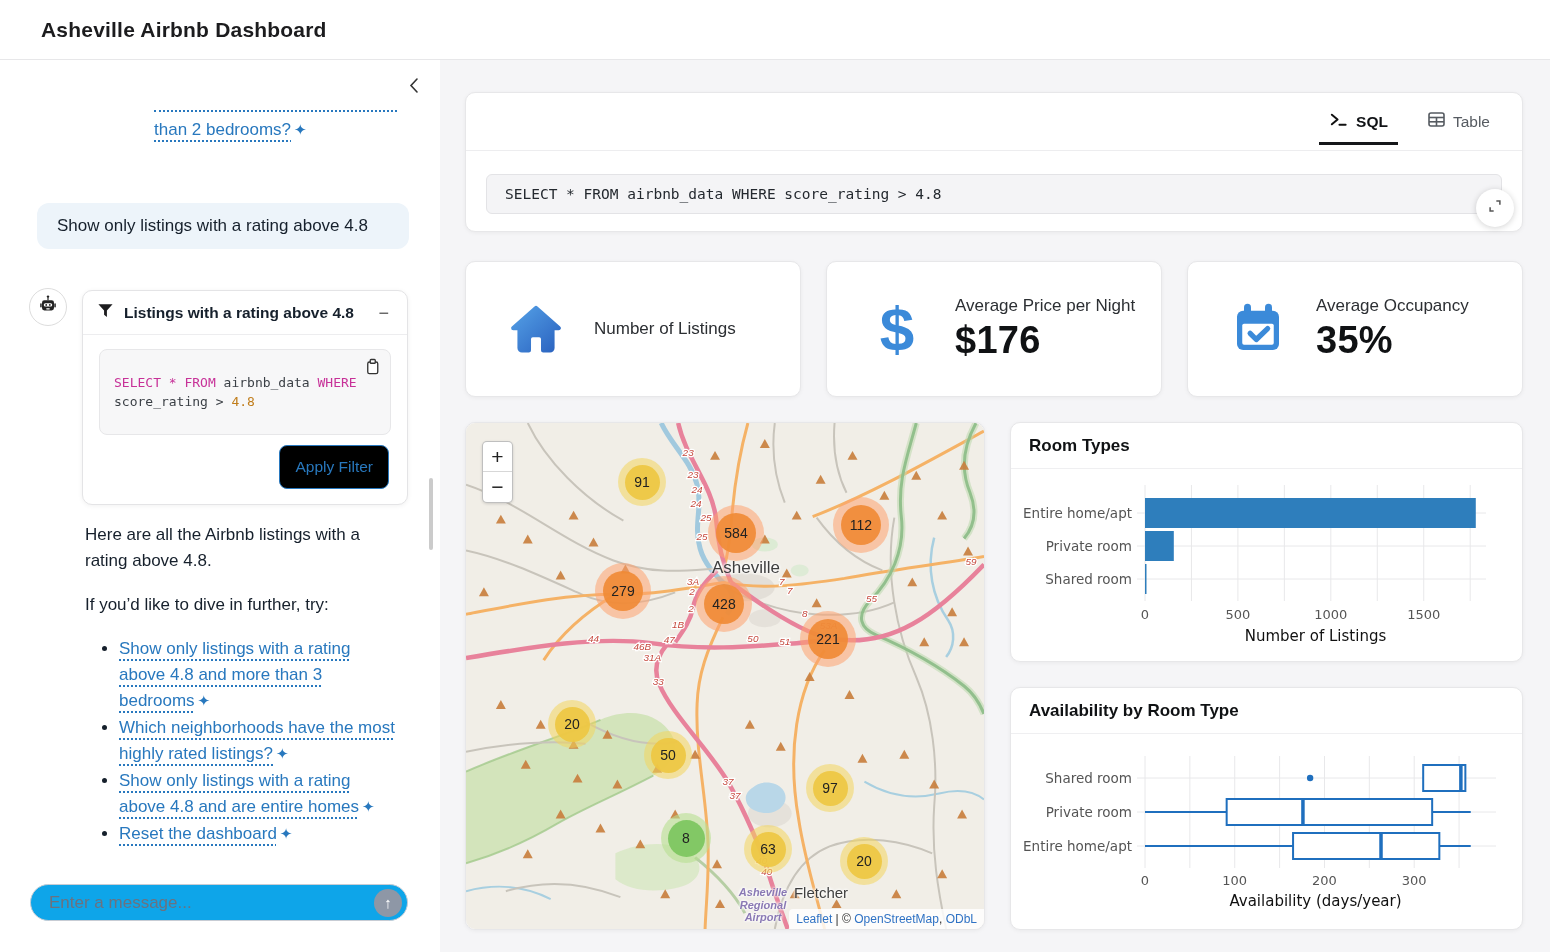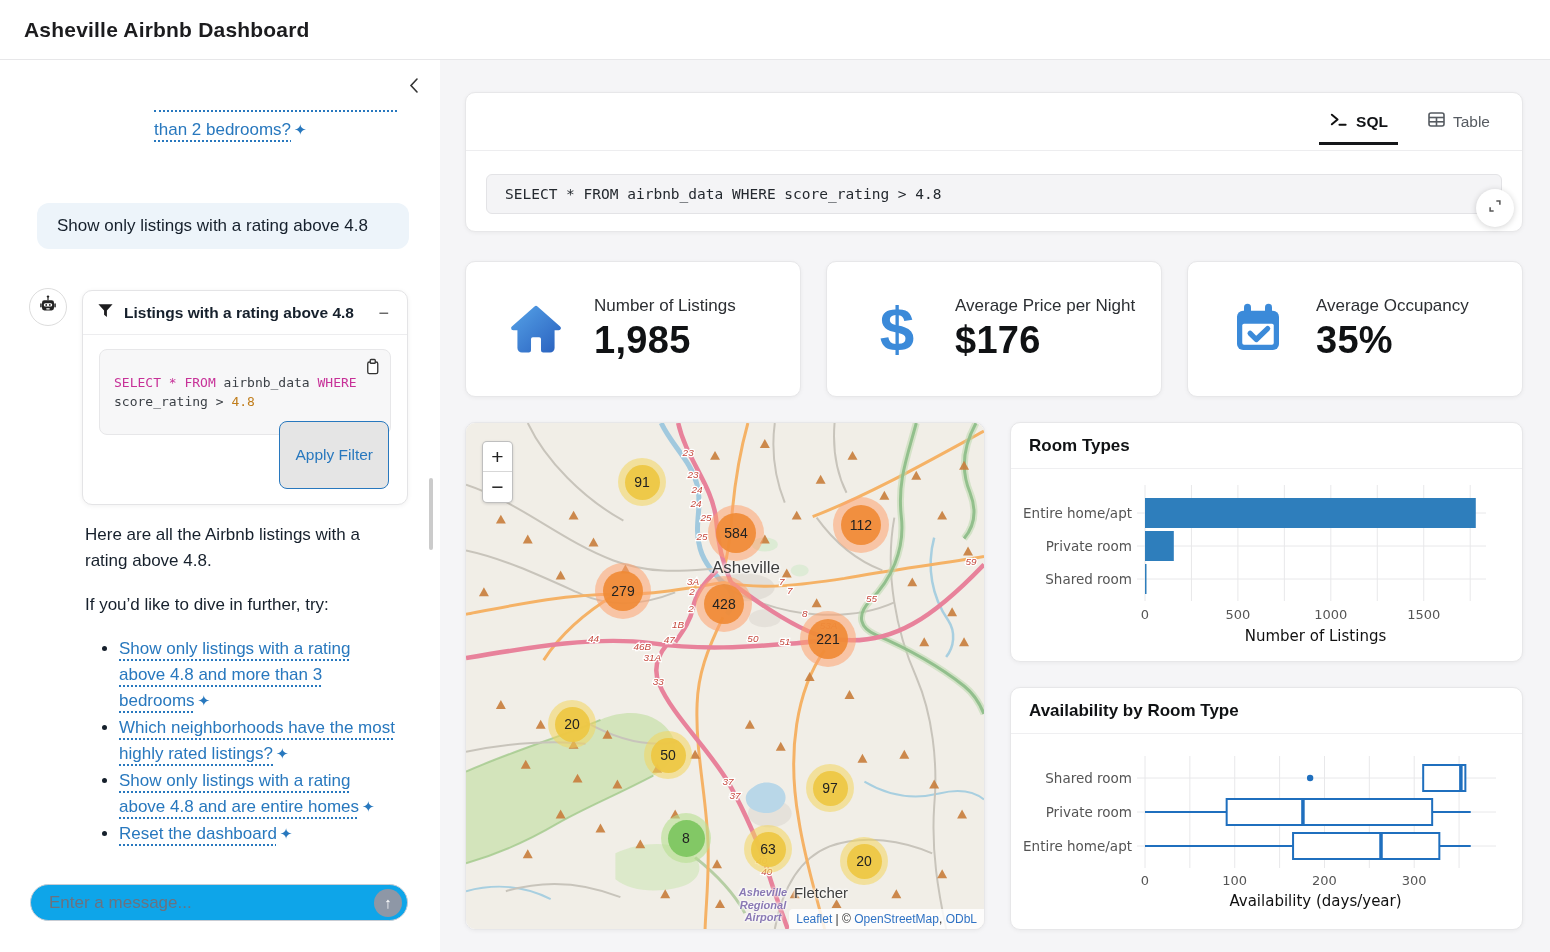--- a/index.html
+++ b/index.html
@@ -1,19 +1,19 @@
 <!DOCTYPE html>
 <html><head>
 <meta charset="utf-8">
 <style>
   * { margin:0; padding:0; box-sizing:border-box; }
   html,body { width:1550px; height:952px; overflow:hidden; font-family:"Liberation Sans",sans-serif; background:#fff; }
 
   
-  .header { height:60px; background:#fff; border-bottom:1px solid #e7e7e9; display:flex; align-items:center; padding-left:24px; }
+  .header { height:60px; background:#fff; border-bottom:1px solid #e7e7e9; display:flex; align-items:center; padding-left:41px; }
   .header h1 { font-size:21px; font-weight:600; color:#1c1c1e; letter-spacing:.2px; }
 
   
   .app { display:flex; height:892px; }
   .sidebar { position:relative; width:440px; background:#fff; flex:none; }
   .main { position:relative; flex:1; background:#f5f5f7; }
 
   
   .collapse-btn { position:absolute; top:16px; right:16px; width:22px; height:22px; display:flex; align-items:center; justify-content:center; cursor:pointer; }
   .cliplink { position:absolute; top:50px; right:43px; width:243px; font-size:17px; line-height:26px; }
@@ -25,21 +25,21 @@
   .avatar { position:absolute; left:29px; top:228px; width:38px; height:38px; border:1px solid #ddd; border-radius:50%; background:#fff; display:flex; align-items:center; justify-content:center; }
   .fcard { position:absolute; left:82px; top:230px; width:326px; height:215px; background:#fff; border:1px solid #e4e4e6; border-radius:10px; box-shadow:0 1px 5px rgba(0,0,0,.06); }
   .fcard-h { display:flex; align-items:center; gap:10px; padding:11px 14px; border-bottom:1px solid #ededef; }
   .fcard-title { font-weight:700; font-size:15.5px; color:#16202c; }
   .minus-btn { margin-left:auto; color:#555; font-size:18px; line-height:1; cursor:pointer; padding:0 4px; }
   .codeblk { position:relative; margin:14px 16px 0; background:#f7f7f8; border:1px solid #e7e7e9; border-radius:8px; height:86px; padding:24px 14px 8px; font-family:"DejaVu Sans Mono",monospace; font-size:13px; line-height:1.45; }
   .codeblk .kw { color:#c73198; }
   .codeblk .id { color:#3a3f45; }
   .codeblk .num { color:#c07d1b;margin-top:12px; }
   .copy-btn { position:absolute; top:7px; right:9px; cursor:pointer; }
-  .apply-btn { position:absolute; right:18px; bottom:15px; background:#e5e5e5; border:1.5px solid #2878be; color:#2878be; font-size:15.5px; padding:24px 15px; border-radius:8px; cursor:pointer; font-family:inherit; }
+  .apply-btn { position:absolute; right:18px; bottom:15px; background:#000000; border:1.5px solid #2878be; color:#2878be; font-size:15.5px; padding:12px 15px; border-radius:8px; cursor:pointer; font-family:inherit; }
   .rp { position:absolute; left:85px; width:322px; font-size:17px; line-height:26px; color:#16202c; }
   .suggestions { position:absolute; left:102px; top:576px; width:296px; list-style:disc; padding-left:17px; }
   .suggestions li { font-size:17px; line-height:26px; color:#16202c; margin-bottom:1px; }
   .msg { position:absolute; left:30px; top:824px; width:378px; height:37px; border:1px solid #c7ccd4; border-radius:19px; display:flex; align-items:center; padding:0 5px 0 18px; background:#0ea5e9; }
   .msg input { flex:1; border:none; outline:none; font-size:17px; color:#333; font-family:inherit; background:transparent; }
   .msg input::placeholder { color:#6b7280; }
   .send-btn { width:28px; height:28px; border-radius:50%; background:#8e97a6; color:#fff; display:flex; align-items:center; justify-content:center; font-size:15px; font-weight:700; cursor:pointer; flex:none; }
   .thumb { position:absolute; right:7px; top:418px; width:4px; height:72px; background:#cbcbcb; border-radius:2px; }
 
   
@@ -221,21 +221,20 @@
               <linearGradient id="hg" x1="0" y1="0" x2="1" y2="1">
                 <stop offset="0" stop-color="#54a0e6"></stop>
                 <stop offset="1" stop-color="#2b63c0"></stop>
               </linearGradient>
             </defs>
           <path d="M32 9 L57 31 H50 V53 a2.5 2.5 0 0 1 -2.5 2.5 H40 V43 a4.5 4.5 0 0 0 -4.5 -4.5 h-7 A4.5 4.5 0 0 0 24 43 v12.5 H16.5 A2.5 2.5 0 0 1 14 53 V31 H7 Z" fill="url(#hg)" stroke="url(#hg)" stroke-width="5" stroke-linejoin="round"></path>
         </svg>
       </div>
       <div>
         <div class="stat-label">Number of Listings</div>
-        <div class="stat-value">1,985</div>
       </div>
     </div>
     <div class="card stat" style="left:386px">
       <div class="stat-icon">
         <span class="dollar-glyph">$</span>
       </div>
       <div>
         <div class="stat-label">Average Price per Night</div>
         <div class="stat-value">$176</div>
       </div>

